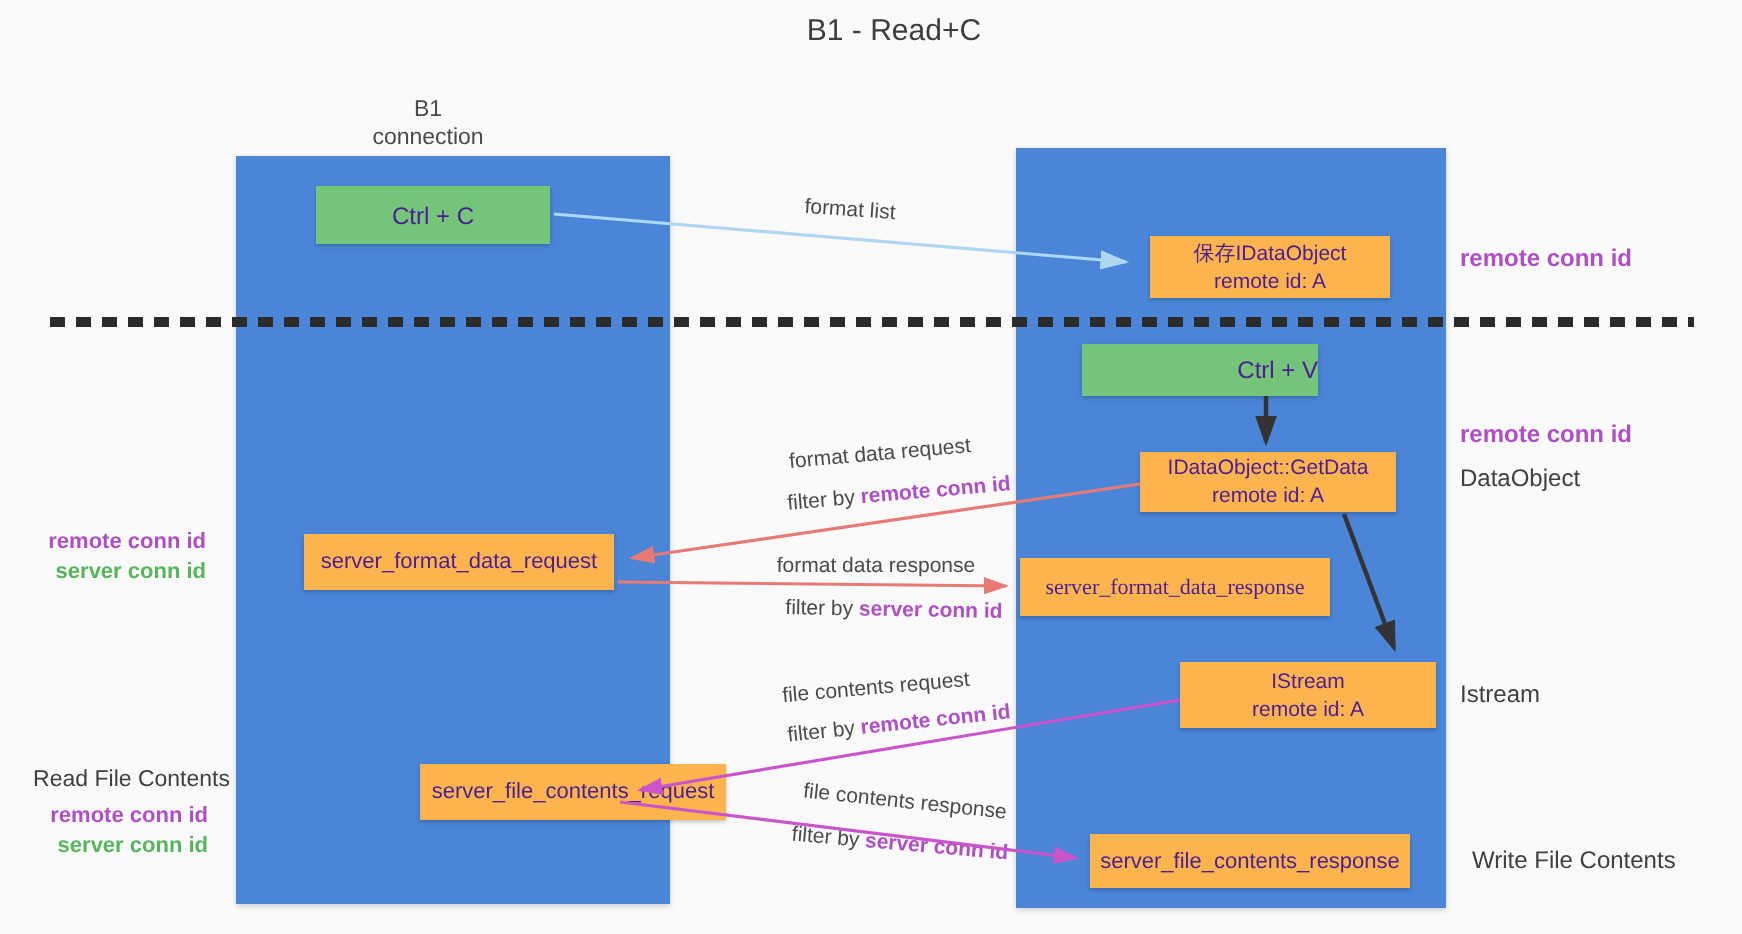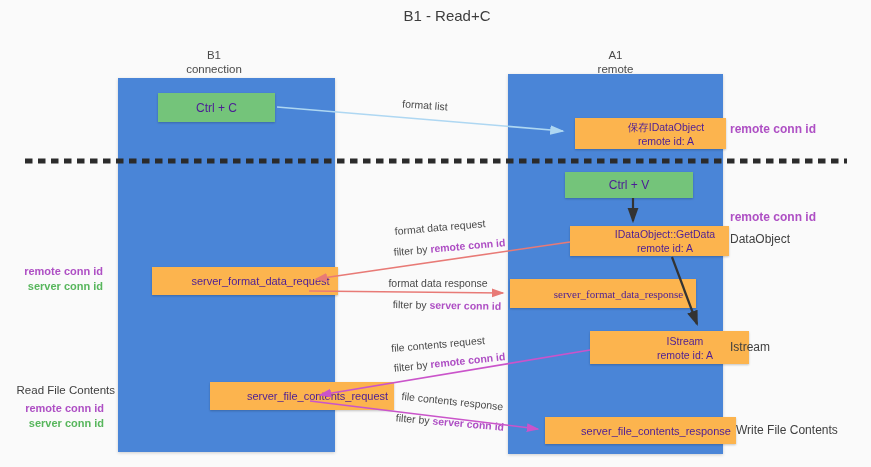--- a/index.html
+++ b/index.html
@@ -13,21 +13,21 @@
     position:absolute;background:#4a85d7;
     box-shadow:0 1px 3px rgba(0,0,0,0.18);
   }
   .node{
     position:absolute;display:flex;flex-direction:column;
     align-items:center;justify-content:center;
     color:#4c1d95;text-align:center;
     box-shadow:0 1px 2px rgba(0,0,0,0.22);
   }
   .green-node{background:#74c47a;font-size:12px;}
-  .orange-node{background:#fcb44e;font-size:11px;padding-left:31px;}
+  .orange-node{background:#fcb44e;font-size:11px;}
   .orange-node .ln{line-height:14px;font-size:10.5px;}
   .title-line{position:absolute;left:347px;width:200px;text-align:center;
     font-size:15px;color:#3d3d3d;}
   .lane-hdr{position:absolute;text-align:center;font-size:11.5px;
     line-height:13.5px;color:#4a4a4a;}
   .side-label{position:absolute;font-size:12px;white-space:nowrap;}
   .purple{color:#ae4fc4;font-weight:bold;}
   .greentx{color:#57b65c;font-weight:bold;}
   .dark{color:#404040;}
   .left-group{position:absolute;text-align:right;font-size:11px;
@@ -40,38 +40,34 @@
 <body>
 
 <div id="canvas">
 
   <div class="title-line" style="top:7px">B1 - Read+C</div>
 
   <div class="lane-hdr" style="left:106px;top:49px;width:216px;">
     <div>B1</div>
     <div>connection</div>
   </div>
-  <div class="lane-hdr" style="left:508px;top:49px;width:215px;">
-    <div>A1</div>
-    <div>remote</div>
-  </div>
 
   <div class="lane" style="left:118px;top:78px;width:217px;height:374px;"></div>
   <div class="lane" style="left:508px;top:74px;width:215px;height:380px;"></div>
 
   <div class="node green-node" style="left:158px;top:93px;width:117px;height:29px;">
     <span>Ctrl + C</span>
   </div>
 
   <div class="node orange-node" style="left:575px;top:118px;width:120px;height:31px;">
     <span class="ln">保存IDataObject</span>
     <span class="ln">remote id: A</span>
   </div>
 
-  <div class="node green-node" style="left:565px;top:172px;width:128px;height:26px;">
+  <div class="node green-node" style="left:541px;top:172px;width:118px;height:26px;align-items:flex-end;">
     <span>Ctrl + V</span>
   </div>
 
   <div class="node orange-node" style="left:570px;top:226px;width:128px;height:30px;">
     <span class="ln">IDataObject::GetData</span>
     <span class="ln">remote id: A</span>
   </div>
 
   <div class="node orange-node" style="left:152px;top:267px;width:155px;height:28px;">
     <span>server_format_data_request</span>

